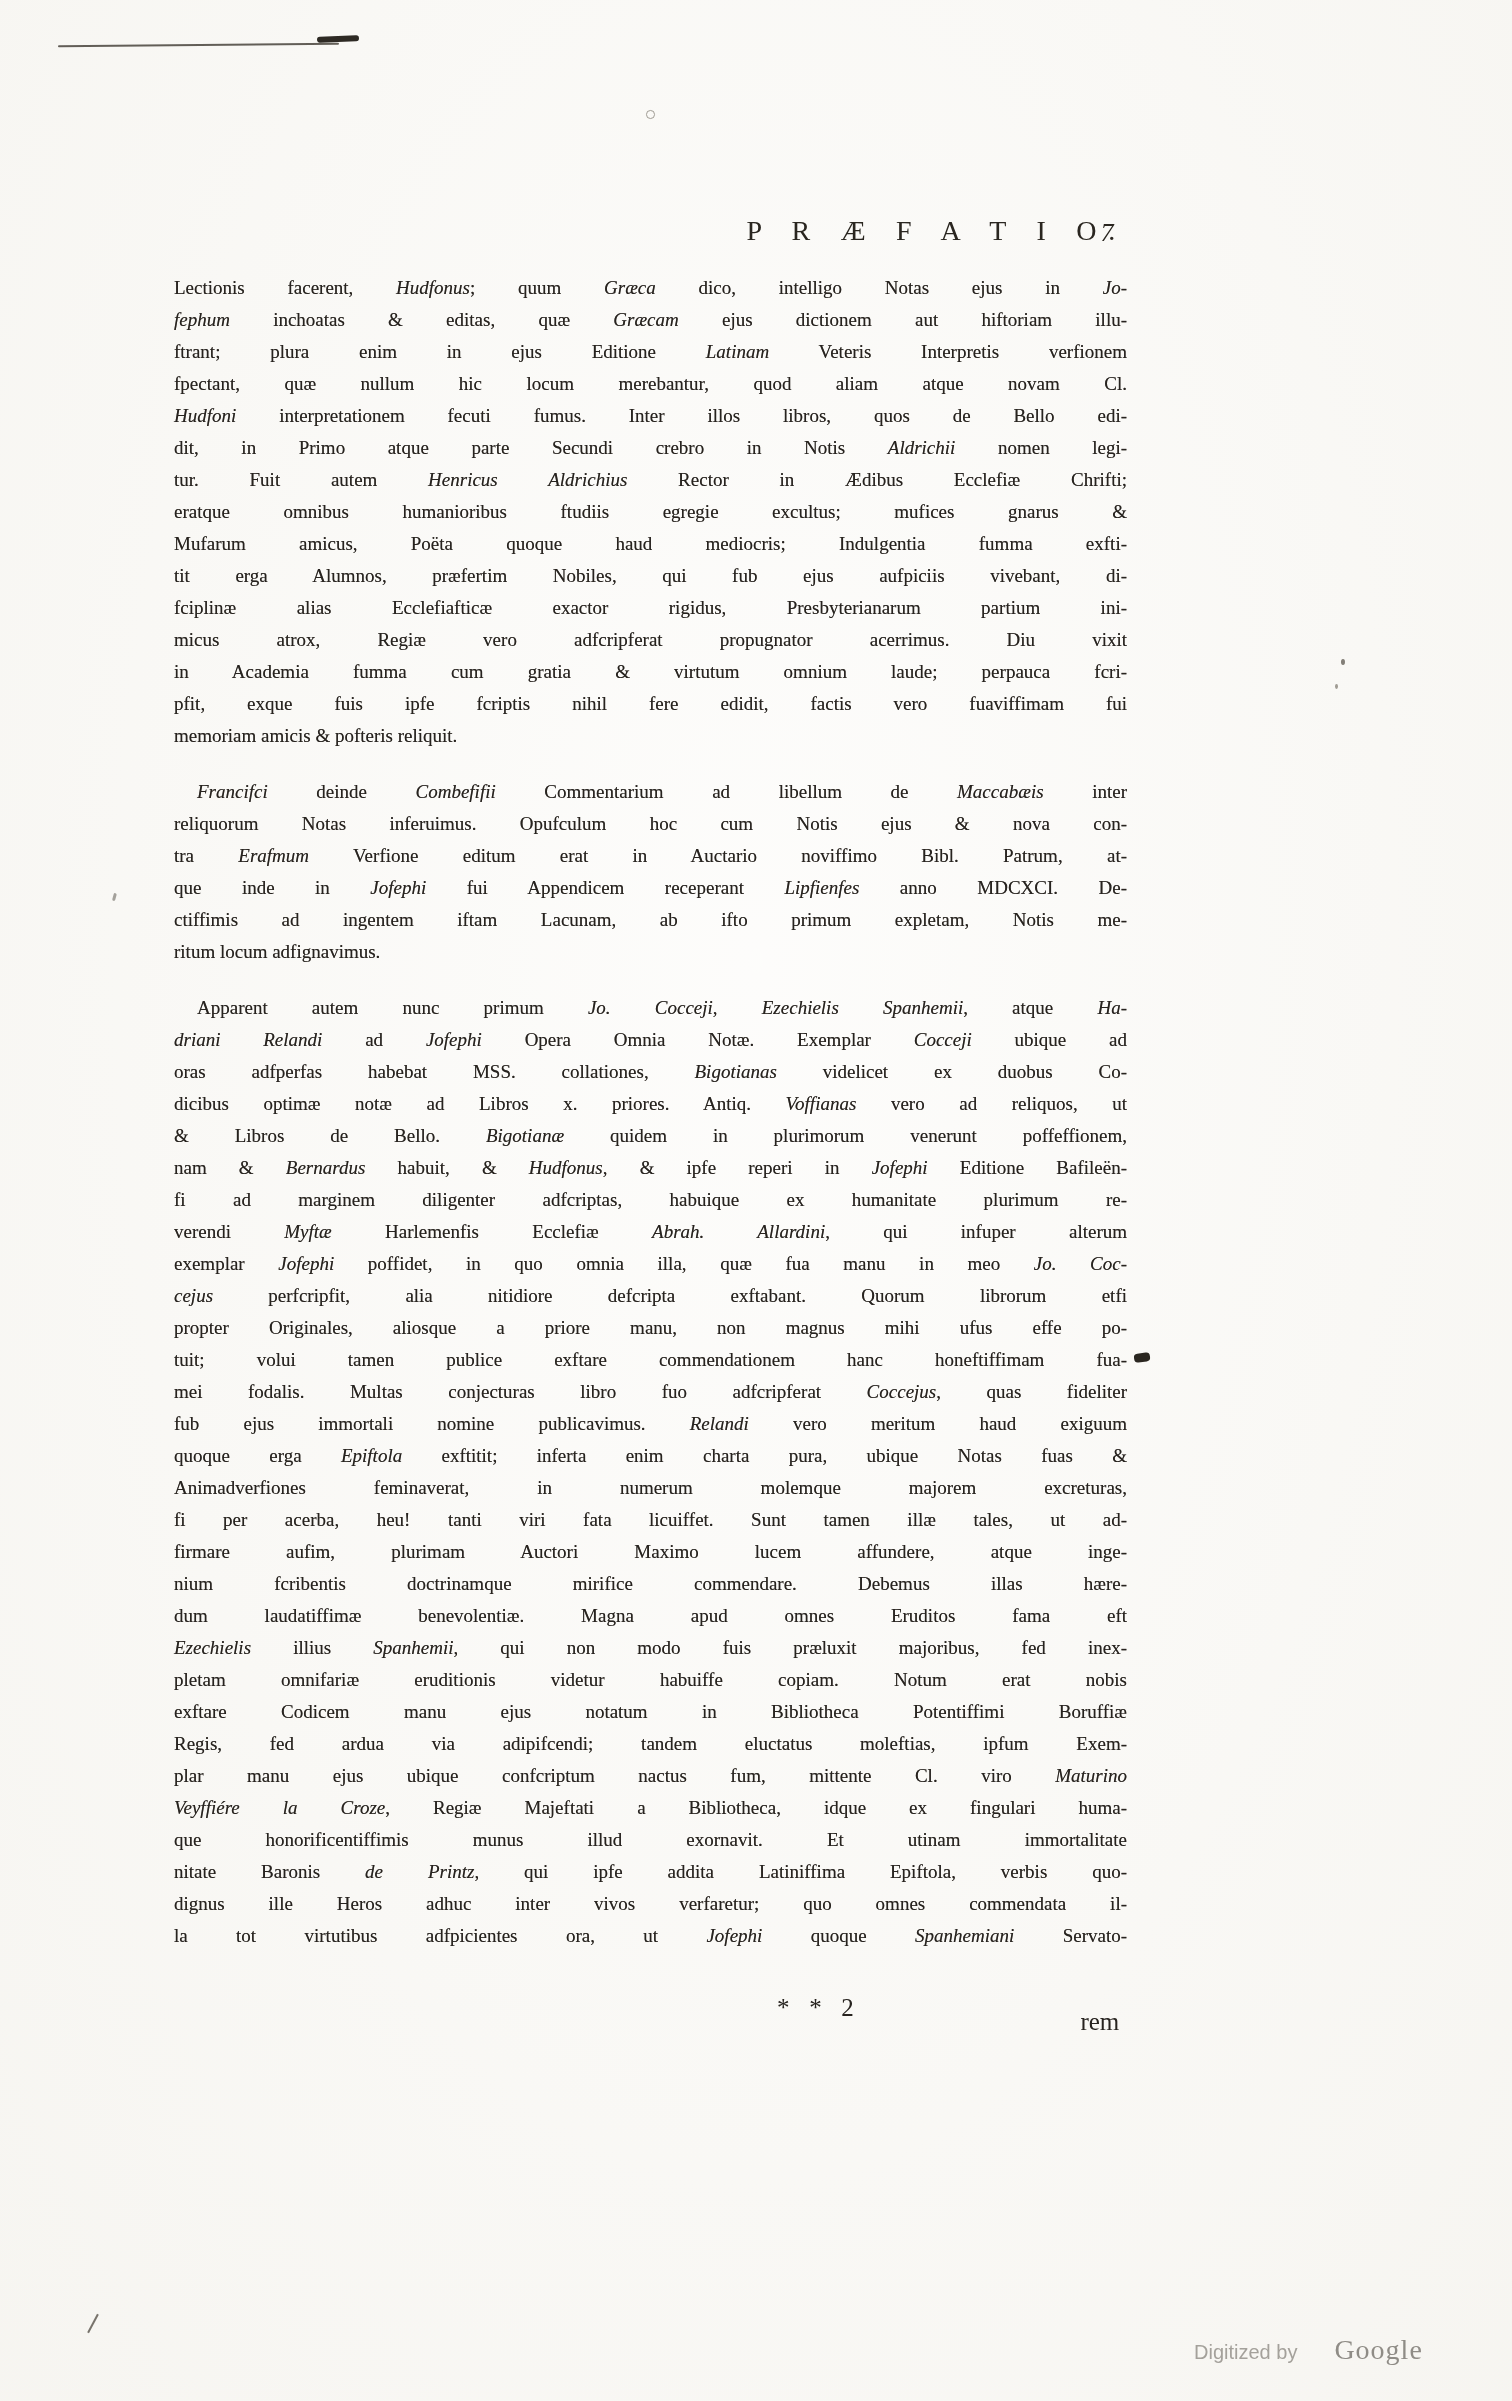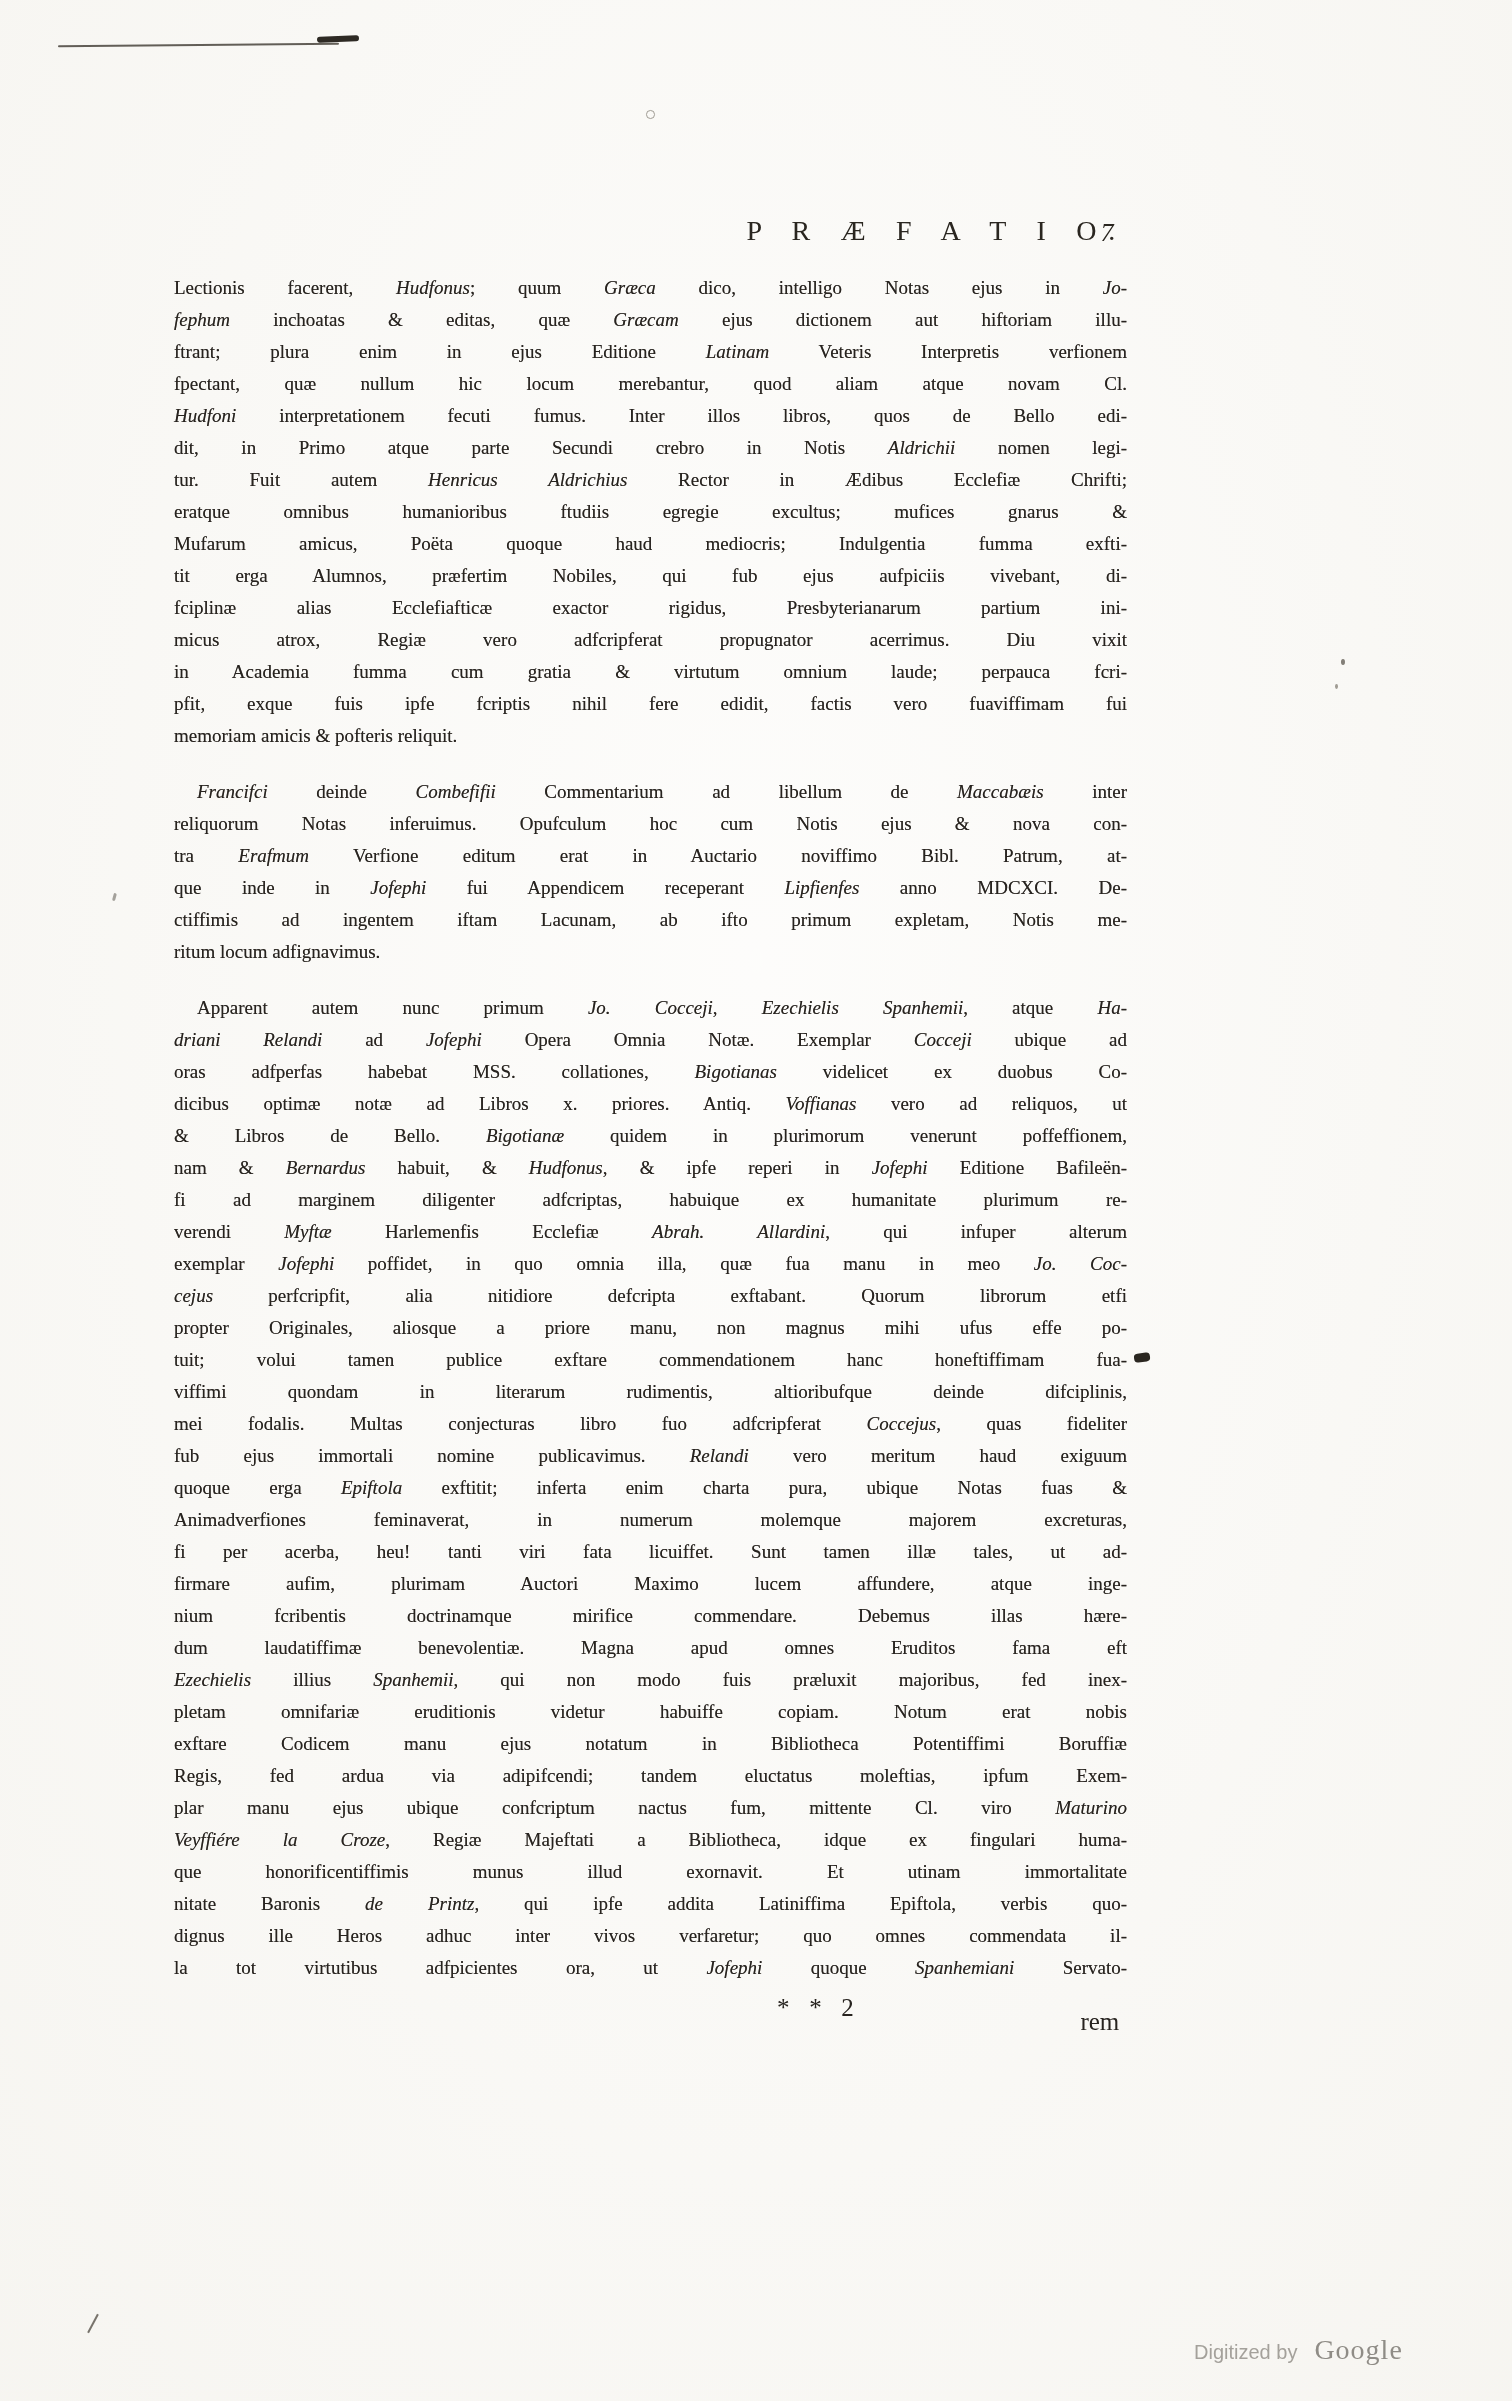--- a/index.html
+++ b/index.html
@@ -45,21 +45,21 @@
   .sig { position: absolute; left: 603px; top: 0; letter-spacing: 6.7px; }
   .catchword { position: absolute; right: 7.7px; top: 14.4px; }
 
   
   .watermark {
     position: absolute; left: 1194px; top: 2334px;
     display: flex; align-items: baseline;
     color: #a4a19b; font-family: "Liberation Sans", sans-serif; font-size: 20px; gap: 17px;
   }
   .watermark .brand {
-    font-size: 28px; color: #8f8c86; margin-left: 0;
+    font-size: 28px; color: #8f8c86; margin-left: 20px;
     font-family: "Liberation Serif", serif; letter-spacing: 1px;
   }
 
   
   .art { position: absolute; background: #3c372f; }
   .art-line1  { left: 58px;  top: 44px;   width: 281px; height: 1.9px; border-radius: 1.9px; transform: rotate(-0.5deg); opacity: .8; }
   .art-dash1  { left: 317px; top: 36px;   width: 42px;  height: 5.8px; border-radius: 2.9px; transform: rotate(-2deg); background: #2e2a24; }
   .art-ring1  { left: 646px; top: 110px;  width: 6.7px;   height: 6.7px; background: transparent; border: 1.9px solid #8a857c; border-radius: 50%; opacity: .8; }
   .art-dot1   { left: 1341px; top: 659px; width: 3.8px;   height: 5.8px; border-radius: 50%; background: #6f6a61; opacity: .85; }
   .art-dot2   { left: 1335px; top: 684px; width: 2.9px;   height: 4.8px; border-radius: 50%; background: #7a756b; opacity: .7; }
@@ -113,21 +113,20 @@
       <div class="line"><span>oras adfperfas habebat MSS. collationes, </span><span class="it">Bigotianas</span><span> videlicet ex duobus Co-</span></div>
       <div class="line"><span>dicibus optimæ notæ ad Libros x. priores.  Antiq. </span><span class="it">Voffianas</span><span> vero ad reliquos, ut</span></div>
       <div class="line"><span>&amp; Libros de Bello. </span><span class="it">Bigotianæ</span><span> quidem in plurimorum venerunt poffeffionem,</span></div>
       <div class="line"><span>nam &amp; </span><span class="it">Bernardus</span><span> habuit, &amp; </span><span class="it">Hudfonus</span><span>, &amp; ipfe reperi in </span><span class="it">Jofephi</span><span> Editione Bafileën-</span></div>
       <div class="line"><span>fi ad marginem diligenter adfcriptas, habuique ex humanitate plurimum re-</span></div>
       <div class="line"><span>verendi </span><span class="it">Myftæ</span><span> Harlemenfis Ecclefiæ </span><span class="it">Abrah. Allardini</span><span>, qui infuper alterum</span></div>
       <div class="line"><span>exemplar </span><span class="it">Jofephi</span><span> poffidet, in quo omnia illa, quæ fua manu in meo </span><span class="it">Jo. Coc-</span></div>
       <div class="line"><span class="it">cejus</span><span> perfcripfit, alia nitidiore defcripta exftabant.  Quorum librorum etfi</span></div>
       <div class="line"><span>propter Originales, aliosque a priore manu, non magnus mihi ufus effe po-</span></div>
       <div class="line"><span>tuit; volui tamen publice exftare commendationem hanc honeftiffimam fua-</span></div>
-      <div class="line"><span>viffimi quondam in literarum rudimentis, altioribufque deinde difciplinis,</span></div>
       <div class="line"><span>mei fodalis. Multas conjecturas libro fuo adfcripferat </span><span class="it">Coccejus</span><span>, quas fideliter</span></div>
       <div class="line"><span>fub ejus immortali nomine publicavimus. </span><span class="it">Relandi</span><span> vero meritum haud exiguum</span></div>
       <div class="line"><span>quoque erga </span><span class="it">Epiftola</span><span> exftitit; inferta enim charta pura, ubique Notas fuas &amp;</span></div>
       <div class="line"><span>Animadverfiones feminaverat, in numerum molemque majorem excreturas,</span></div>
       <div class="line"><span>fi per acerba, heu! tanti viri fata licuiffet.  Sunt tamen illæ tales, ut ad-</span></div>
       <div class="line"><span>firmare aufim, plurimam Auctori Maximo lucem affundere, atque inge-</span></div>
       <div class="line"><span>nium fcribentis doctrinamque mirifice commendare.  Debemus illas hære-</span></div>
       <div class="line"><span>dum laudatiffimæ benevolentiæ.  Magna apud omnes Eruditos fama eft</span></div>
       <div class="line"><span class="it">Ezechielis</span><span> illius </span><span class="it">Spanhemii</span><span>, qui non modo fuis præluxit majoribus, fed inex-</span></div>
       <div class="line"><span>pletam omnifariæ eruditionis videtur habuiffe copiam.  Notum erat nobis</span></div>

